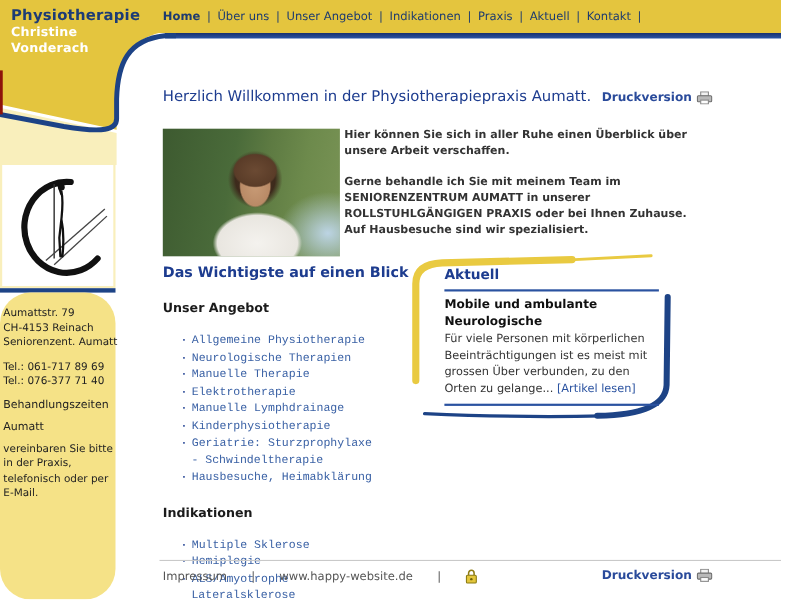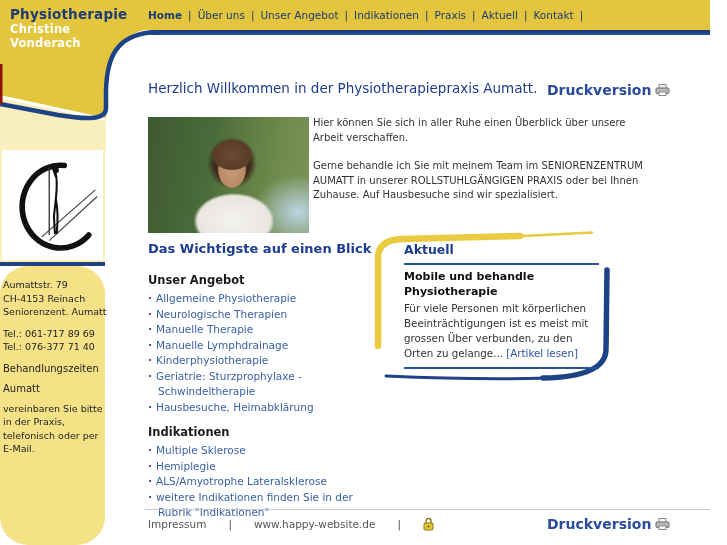--- a/index.html
+++ b/index.html
@@ -33,38 +33,38 @@
   .sideinfo{position:absolute;left:0;top:266px;width:105px;height:279px;background:#f5e287;
             box-sizing:border-box;padding:12px 2px 0 3px;font-size:9.5px;color:#222;z-index:2;border-radius:28px;}
   .sideinfo .line{white-space:nowrap;line-height:13.5px;}
   .sideinfo .gap{height:8px;}
   .sideinfo .b{font-weight:normal;font-size:10px;line-height:14px;}
   .sideinfo p{margin:6px 0 0 0;line-height:13.5px;}
 
   
   .h1{position:absolute;left:148px;top:80px;font-size:13.5px;font-weight:normal;color:#1d3c8f;z-index:6;}
   .printlink{position:absolute;left:547px;display:flex;align-items:center;gap:4px;z-index:6;
-             font-size:14px;font-weight:bold;color:#2a4b9b;cursor:pointer;text-decoration:none;}
+             font-size:11px;font-weight:bold;color:#2a4b9b;cursor:pointer;text-decoration:none;}
   .printlink.top{top:82px;} .printlink.bottom{top:516px;}
 
   .photo{position:absolute;left:148px;top:117px;width:161px;height:116px;overflow:hidden;z-index:6;
          background:
           radial-gradient(ellipse 34px 26px at 84px 38px,#6b4a33 0%,#5a3c28 55%,transparent 60%),
           radial-gradient(ellipse 22px 30px at 84px 52px,#c89b76 0%,#b98a66 60%,transparent 66%),
           radial-gradient(ellipse 40px 42px at 84px 46px,#4a3322 0%,#3d2a1c 45%,transparent 62%),
           radial-gradient(ellipse 52px 36px at 86px 104px,#f4f2ee 0%,#e9e6e0 70%,transparent 78%),
           radial-gradient(ellipse 60px 50px at 150px 95px,#bcd4e4 0%,transparent 75%),
           linear-gradient(100deg,#3d5a30 0%,#4a6b3a 38%,#5d7a42 55%,#6d8a4c 75%,#7a9456 100%);}
   .intro{position:absolute;left:313px;top:116px;width:330px;font-size:10px;color:#333;line-height:14.5px;z-index:6;}
-  .intro p{margin:0 0 14px 0;}
+  .intro p{margin:0 0 14px 0;font-weight:bold;}
 
   .col{position:absolute;left:148px;top:241px;width:215px;z-index:6;}
   .h2{font-size:13px;font-weight:bold;color:#1d3c8f;margin:0 0 0 0;white-space:nowrap;}
   .h3{font-size:11.5px;font-weight:bold;color:#1b1b1b;margin:17px 0 4px 0;}
-  .linklist{list-style:none;margin:0;padding:0;font-size:10.5px;line-height:15.5px;}
+  .linklist{list-style:none;margin:16px;padding:0;font-size:10.5px;line-height:15.5px;font-family:Liberation Mono, monospace;}
   .linklist li{padding-left:10px;text-indent:-10px;}
   .linklist li::before{content:"·";color:#33519c;font-weight:bold;margin-right:4px;}
   .linklist a{color:#3a61a5;text-decoration:none;cursor:pointer;}
 
   
   .aktuell{position:absolute;left:368px;top:228px;width:250px;height:162px;z-index:6;}
   .aktuell svg.frame{position:absolute;left:0;top:0;}
   .akt-inner{position:absolute;left:36px;top:14px;width:195px;}
   .akt-h{font-size:12.5px;font-weight:bold;color:#1d3c8f;}
   .akt-rule{border:0;border-top:2px solid #2a52a0;margin:6px 0 5px 0;}
@@ -149,20 +149,21 @@
     <p>Gerne behandle ich Sie mit meinem Team im SENIORENZENTRUM AUMATT in unserer ROLLSTUHLGÄNGIGEN PRAXIS oder bei Ihnen Zuhause. Auf Hausbesuche sind wir spezialisiert.</p>
   </div>
 
   <div class="col">
     <div class="h2">Das Wichtigste auf einen Blick</div>
     <div class="h3">Unser Angebot</div>
     <ul class="linklist">
       <li><a>Allgemeine Physiotherapie</a></li>
       <li><a>Neurologische Therapien</a></li>
       <li><a>Manuelle Therapie</a></li>
+      <li><a>Elektrotherapie</a></li>
       <li><a>Manuelle Lymphdrainage</a></li>
       <li><a>Kinderphysiotherapie</a></li>
       <li><a>Geriatrie: Sturzprophylaxe - Schwindeltherapie</a></li>
       <li><a>Hausbesuche, Heimabklärung</a></li>
     </ul>
     <div class="h3" style="margin-top:10px;">Indikationen</div>
     <ul class="linklist">
       <li><a>Multiple Sklerose</a></li>
       <li><a>Hemiplegie</a></li>
       <li><a>ALS/Amyotrophe Lateralsklerose</a></li>
@@ -173,21 +174,21 @@
   <div class="aktuell">
     <svg class="frame" width="250" height="162" viewBox="0 0 250 162">
       <path d="M10,118 L10,30 Q10,12 34,11 L152,8" fill="none" stroke="#e9ca41" stroke-width="6.5" stroke-linecap="round"></path>
       <path d="M150,8.2 L224,4.5" fill="none" stroke="#e9ca41" stroke-width="2.6" stroke-linecap="round"></path>
       <path d="M18,148 Q110,152 180,150" fill="none" stroke="#1d4386" stroke-width="3" stroke-linecap="round"></path>
       <path d="M175,150 Q237,149 238,122 L239,42" fill="none" stroke="#1d4386" stroke-width="5.5" stroke-linecap="round"></path>
     </svg>
     <div class="akt-inner">
       <div class="akt-h">Aktuell</div>
       <hr class="akt-rule">
-      <div class="akt-title">Mobile und behandle Physiotherapie</div>
+      <div class="akt-title">Mobile und ambulante Neurologische</div>
       <div class="akt-body"><span>Für viele Personen mit körperlichen Beeinträchtigungen ist es meist mit grossen Über verbunden, zu den Orten zu gelange... </span><a>[Artikel lesen]</a></div>
       <hr class="akt-rule">
     </div>
   </div>
 
   <div class="foot-rule"></div>
   <div class="foot">
     <a>Impressum</a>
     <span>|</span>
     <a>www.happy-website.de</a>

